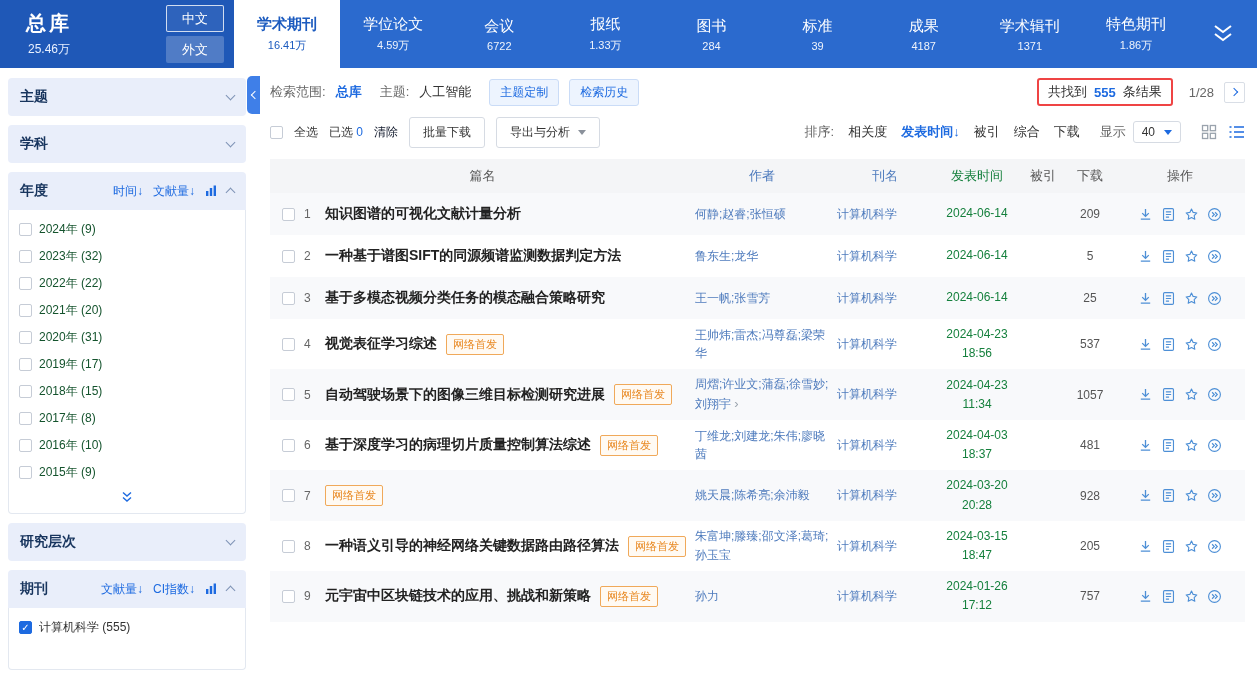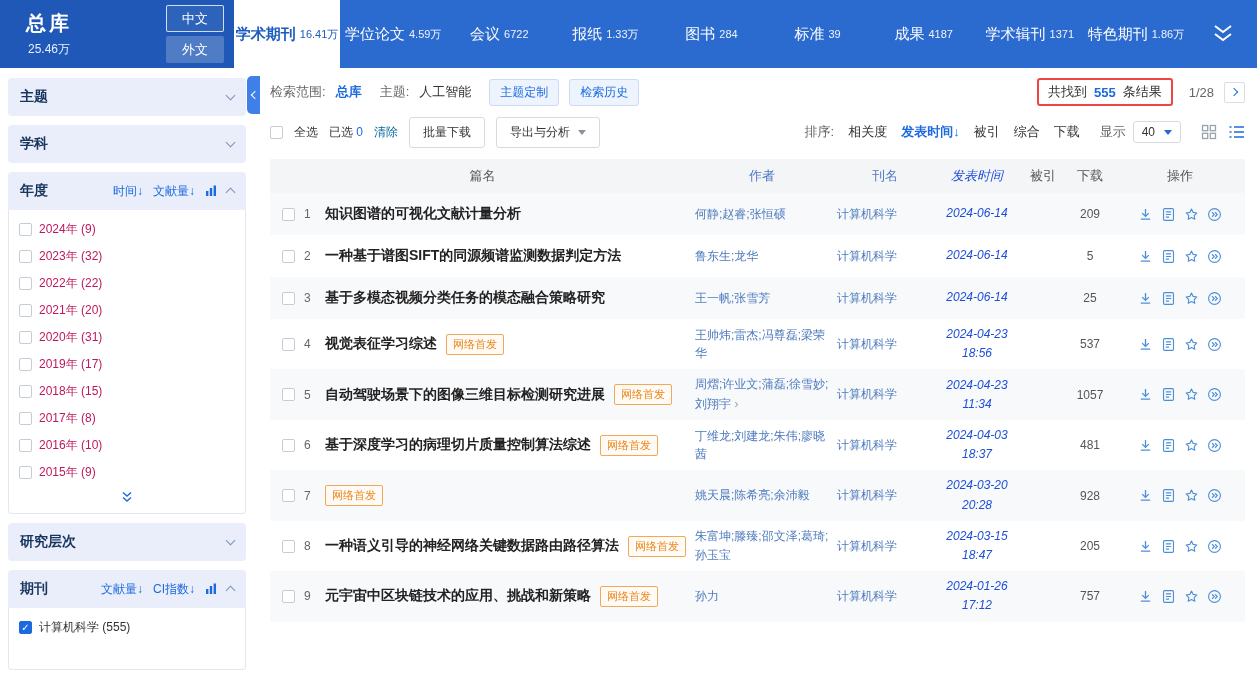--- a/index.html
+++ b/index.html
@@ -12,21 +12,21 @@
     padding:0 8px 0 26px; }
   .lib-text { text-align:center; }
   .lib-title { font-size:20px; color:#fff; font-weight:bold; letter-spacing:3px; }
   .lib-count { font-size:12px; color:#e8f0ff; margin-top:4px; }
   .lang-tabs { margin-left:auto; display:flex; flex-direction:column; gap:4px; margin-right:2px; }
   .lang { width:58px; height:27px; display:flex; align-items:center; justify-content:center;
     color:#fff; font-size:13px; cursor:pointer; border-radius:2px; }
   .lang.zh { border:1px solid rgba(255,255,255,.78); background:rgba(255,255,255,.07); }
   .lang.fo { background:rgba(255,255,255,.22); }
   .tabs { flex:1; display:flex; }
-  .tab { flex:1; display:flex; flex-direction:row; align-items:center; justify-content:center;
+  .tab { flex:1; display:flex; flex-direction:column; align-items:center; justify-content:center;
     gap:4px; color:#fff; cursor:pointer; }
   .tab-label { font-size:15px; }
   .tab-count { font-size:11px; opacity:.92; }
   .tab.active { background:#fff; }
   .tab.active .tab-label { color:#1c5bbf; font-weight:bold; }
   .tab.active .tab-count { color:#1c5bbf; opacity:1; }
   .nav-chevron { width:68px; display:flex; align-items:center; justify-content:center; cursor:pointer; }
 
   
   .page { display:flex; height:675px; }
@@ -39,21 +39,21 @@
   .panel.has-body .panel-head { border-radius:4px 4px 0 0; }
   .panel-title { font-size:14px; font-weight:bold; color:#18355e; }
   .head-right { margin-left:auto; display:flex; align-items:center; gap:10px; }
   .sort-link { font-size:12px; color:#1d6ae0; cursor:pointer; }
   .chev { width:7px; height:7px; border-right:1.6px solid #7e93b5; border-bottom:1.6px solid #7e93b5;
     transform:rotate(45deg); margin-top:-3px; }
   .chev.up { transform:rotate(-135deg); margin-top:3px; }
   .panel-body { background:#fff; border:1px solid #e3e8f0; border-top:none;
     border-radius:0 0 4px 4px; padding:6px 10px 2px; }
   .year-item, .journal-item { display:flex; align-items:center; gap:7px; height:27px;
-    font-size:12px; color:#be185d; cursor:pointer; }
+    font-size:12px; color:#14532d; cursor:pointer; }
   .journal-item { color:#333; }
   .cb { width:13px; height:13px; border:1px solid #c6ccd6; background:#fff; border-radius:2px;
     display:inline-flex; align-items:center; justify-content:center; flex-shrink:0; cursor:pointer; }
   .cb.checked { background:#1d6ae0; border-color:#1d6ae0; }
   .cb.checked::after { content:"✓"; color:#fff; font-size:10px; line-height:1; }
   .expand-row { display:flex; justify-content:center; padding:5px 0 7px; cursor:pointer; }
   .journal-body { min-height:62px; }
   .collapse-tab { position:absolute; right:-6px; top:8px; width:13px; height:38px;
     background:#3f7fe8; border-radius:5px 0 0 5px; display:flex; align-items:center;
     justify-content:center; cursor:pointer; z-index:3; }
@@ -73,21 +73,21 @@
   .result-count { color:#1d6ae0; font-weight:bold; }
   .page-ind { color:#666; font-size:13px; margin-left:6px; }
   .next-btn { width:21px; height:21px; border:1px solid #d9dee6; border-radius:2px; background:#fff;
     display:flex; align-items:center; justify-content:center; cursor:pointer; }
   .chevr { width:6px; height:6px; border-right:1.6px solid #1d6ae0; border-top:1.6px solid #1d6ae0;
     transform:rotate(45deg); margin-right:2px; }
 
   .toolbar { display:flex; align-items:center; gap:11px; height:42px; margin-top:3px; }
   .tb-text { font-size:12px; color:#333; cursor:pointer; }
   .sel-zero { color:#1d6ae0; }
-  .clear { color:#0369a1; }
+  .clear { color:#0f172a; }
   .btn { border:1px solid #d6dbe3; background:#fff; font-size:12px; color:#333; padding:6px 13px;
     border-radius:3px; display:flex; align-items:center; gap:8px; cursor:pointer; }
   .caret { width:0; height:0; border-left:4px solid transparent; border-right:4px solid transparent;
     border-top:5px solid #8a919b; }
   .sort-group { margin-left:auto; display:flex; align-items:center; gap:14px; font-size:13px; color:#333; }
   .sort-opt { cursor:pointer; }
   .sort-opt.active { color:#1d6ae0; font-weight:bold; }
   .display-group { display:flex; align-items:center; gap:7px; margin-left:6px; }
   .select-box { border:1px solid #d6dbe3; border-radius:3px; padding:3px 8px; font-size:12px;
     color:#333; display:flex; gap:9px; align-items:center; background:#fff; cursor:pointer; }
@@ -104,21 +104,21 @@
   #tableBody .trow:nth-child(odd) { background:#f8f9fb; }
   .c-title { flex:1; display:flex; align-items:center; gap:9px; padding-left:12px; min-width:0; }
   .rnum { color:#666; font-size:12px; min-width:12px; }
   .rtitle { font-size:14px; color:#222; font-weight:bold; cursor:pointer; text-decoration:none; }
   .badge { border:1px solid #f0a95a; color:#e8871f; background:#fffaf3; font-size:11px;
     padding:2px 6px; border-radius:2px; white-space:nowrap; }
   .c-author { width:142px; color:#4e7bbd; padding-right:8px; cursor:pointer; flex-shrink:0; line-height:1.55; }
   .more-chev { color:#9aa3ad; cursor:pointer; }
   .more-chev::after { content:"›"; font-size:13px; }
   .c-journal { width:96px; color:#4e7bbd; cursor:pointer; flex-shrink:0; }
-  .c-date { width:88px; text-align:center; color:#1d4ed8; flex-shrink:0; line-height:1.6;font-style:italic; }
+  .c-date { width:88px; text-align:center; color:#15803d; flex-shrink:0; line-height:1.6; }
   .c-cited { width:44px; text-align:center; color:#555; flex-shrink:0; }
   .c-down { width:50px; text-align:center; color:#555; flex-shrink:0; }
   .c-ops { width:130px; display:flex; justify-content:center; gap:8px; align-items:center; flex-shrink:0; }
   .op { cursor:pointer; display:flex; }
 </style>
 </head>
 <body>
 
 <header class="topnav">
   <div class="lib-block">

